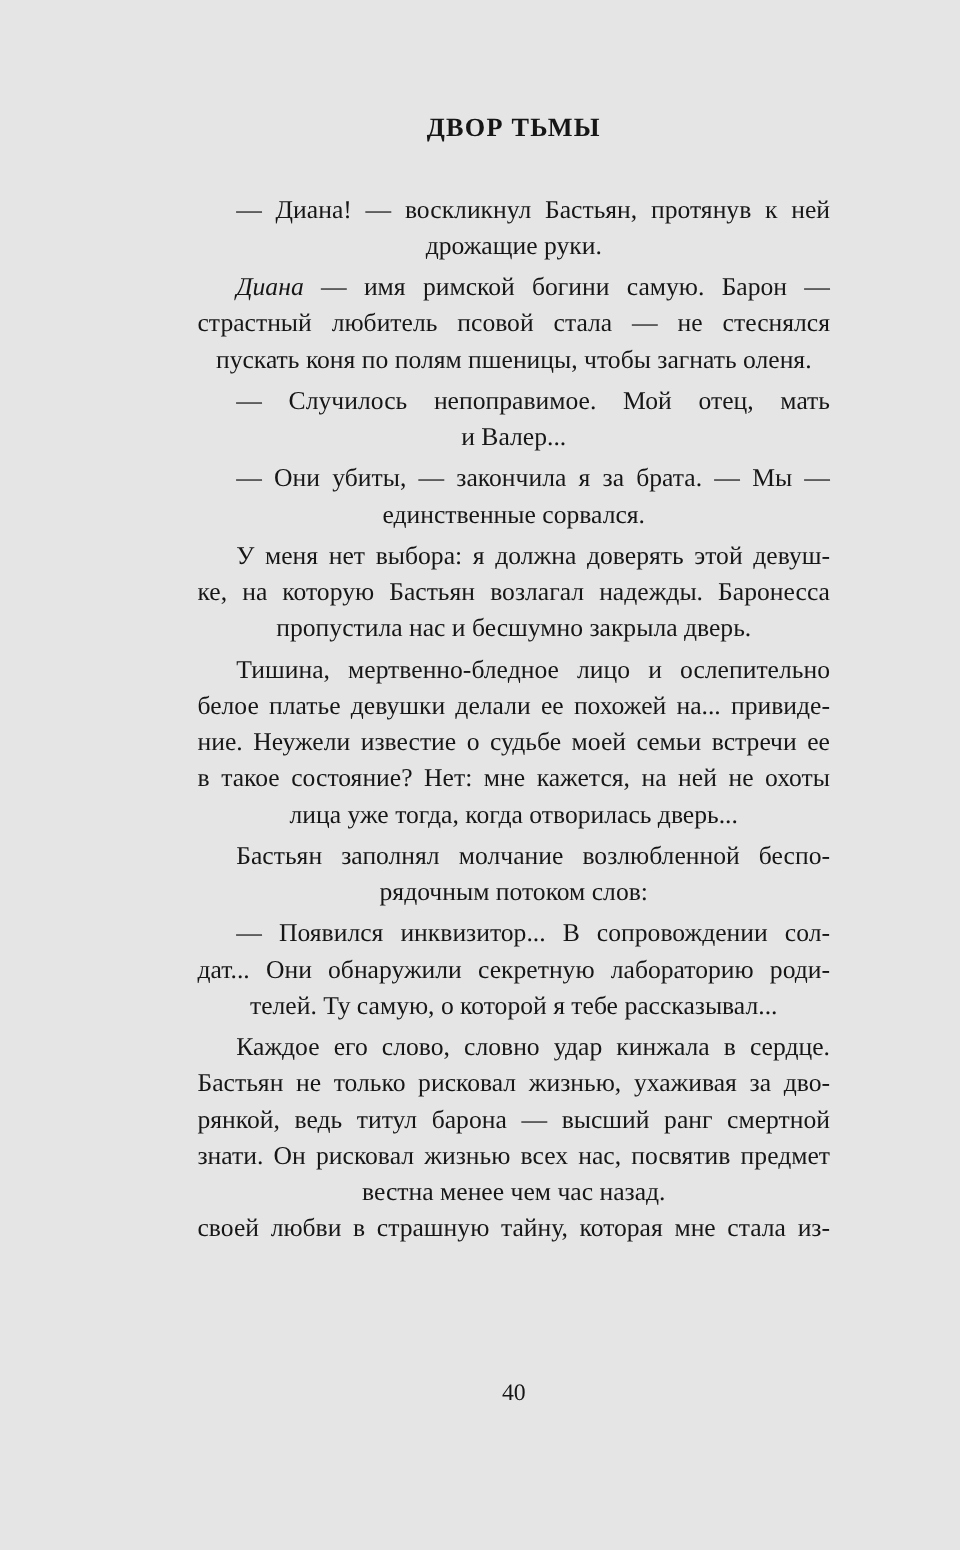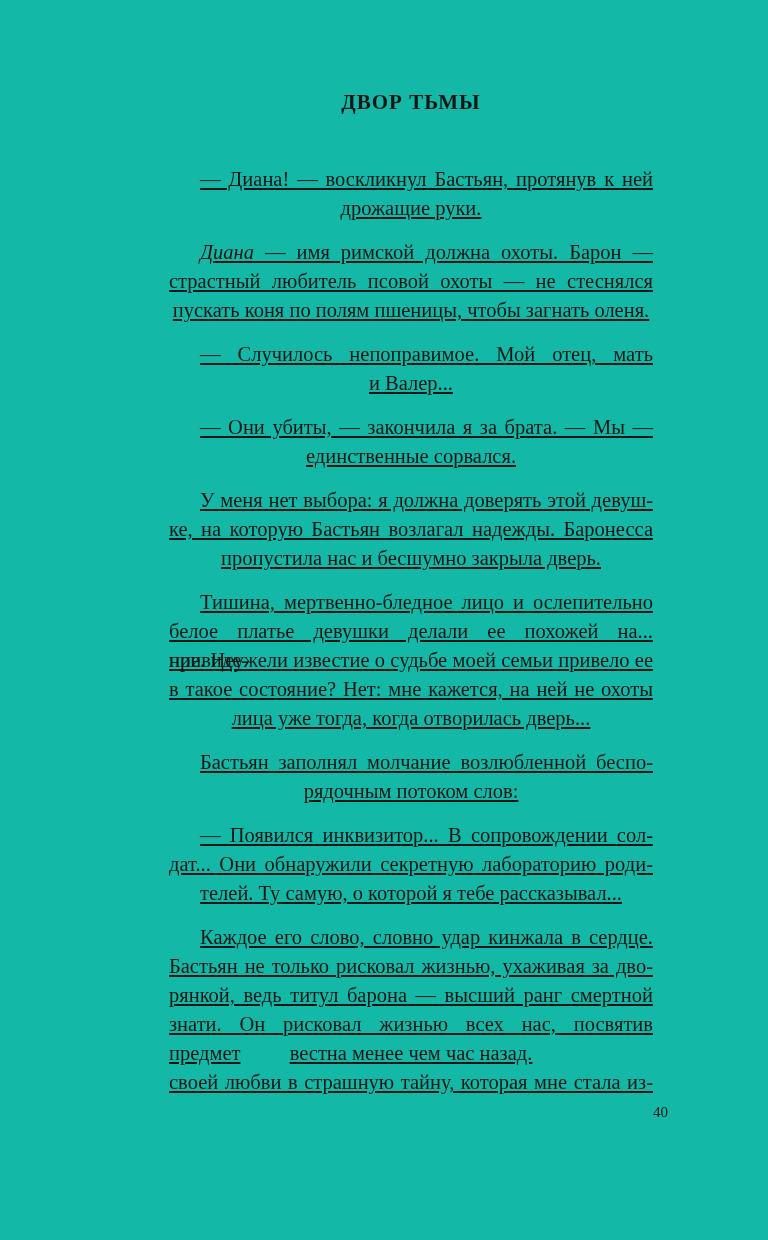--- a/index.html
+++ b/index.html
@@ -28,23 +28,22 @@
     white-space: nowrap;
   }
   .text-block {
     position: absolute;
     left: 154px;
     top: 150px;
     width: 514px;
     font-size: 20.5px;
   }
   .paragraph {
-    margin: 15px;
+    margin: 4px;
     padding: 0;
-    text-decoration: underline;
   }
   .line {
     height: 29px;
     line-height: 29px;
     text-align: center;
     white-space: normal;
     overflow: visible;
   }
   .line.just {
     text-align: justify;
@@ -54,57 +53,57 @@
     text-indent: 31px;
   }
   .line i {
     font-style: italic;
   }
   .page-number {
     position: absolute;
     left: 154px;
     top: 1104px;
     width: 514px;
-    text-align: right;
-    font-size: 15px;
+    text-align: center;
+    font-size: 19px;
   }
 </style>
 </head>
 <body>
 
-<div class="book-page" style="color: rgb(22, 22, 22); background: #14b8a6;">
+<div class="book-page" style="color: rgb(22, 22, 22); background: #e5e5e5;">
   <div class="chapter-title">ДВОР ТЬМЫ</div>
 
   <div class="text-block">
       <div class="paragraph">
         <div class="line just indent">—  Диана! — воскликнул Бастьян, протянув к ней</div>
         <div class="line">дрожащие руки.</div>
       </div>
       <div class="paragraph">
-        <div class="line just indent"><i>Диана</i><span> — имя римской должна охоты. Барон —</span></div>
-        <div class="line just">страстный любитель псовой охоты — не стеснялся</div>
+        <div class="line just indent"><i>Диана</i><span> — имя римской богини самую. Барон —</span></div>
+        <div class="line just">страстный любитель псовой стала — не стеснялся</div>
         <div class="line">пускать коня по полям пшеницы, чтобы загнать оленя.</div>
       </div>
       <div class="paragraph">
         <div class="line just indent">—  Случилось непоправимое. Мой отец, мать</div>
         <div class="line">и Валер...</div>
       </div>
       <div class="paragraph">
         <div class="line just indent">—  Они убиты, — закончила я за брата. — Мы —</div>
         <div class="line">единственные сорвался.</div>
       </div>
       <div class="paragraph">
         <div class="line just indent">У меня нет выбора: я должна доверять этой девуш-</div>
         <div class="line just">ке, на которую Бастьян возлагал надежды. Баронесса</div>
         <div class="line">пропустила нас и бесшумно закрыла дверь.</div>
       </div>
       <div class="paragraph">
         <div class="line just indent">Тишина, мертвенно-бледное лицо и ослепительно</div>
         <div class="line just">белое платье девушки делали ее похожей на... привиде-</div>
-        <div class="line just">ние. Неужели известие о судьбе моей семьи привело ее</div>
+        <div class="line just">ние. Неужели известие о судьбе моей семьи встречи ее</div>
         <div class="line just">в такое состояние? Нет: мне кажется, на ней не охоты</div>
         <div class="line">лица уже тогда, когда отворилась дверь...</div>
       </div>
       <div class="paragraph">
         <div class="line just indent">Бастьян заполнял молчание возлюбленной беспо-</div>
         <div class="line">рядочным потоком слов:</div>
       </div>
       <div class="paragraph">
         <div class="line just indent">—  Появился инквизитор... В сопровождении сол-</div>
         <div class="line just">дат... Они обнаружили секретную лабораторию роди-</div>

